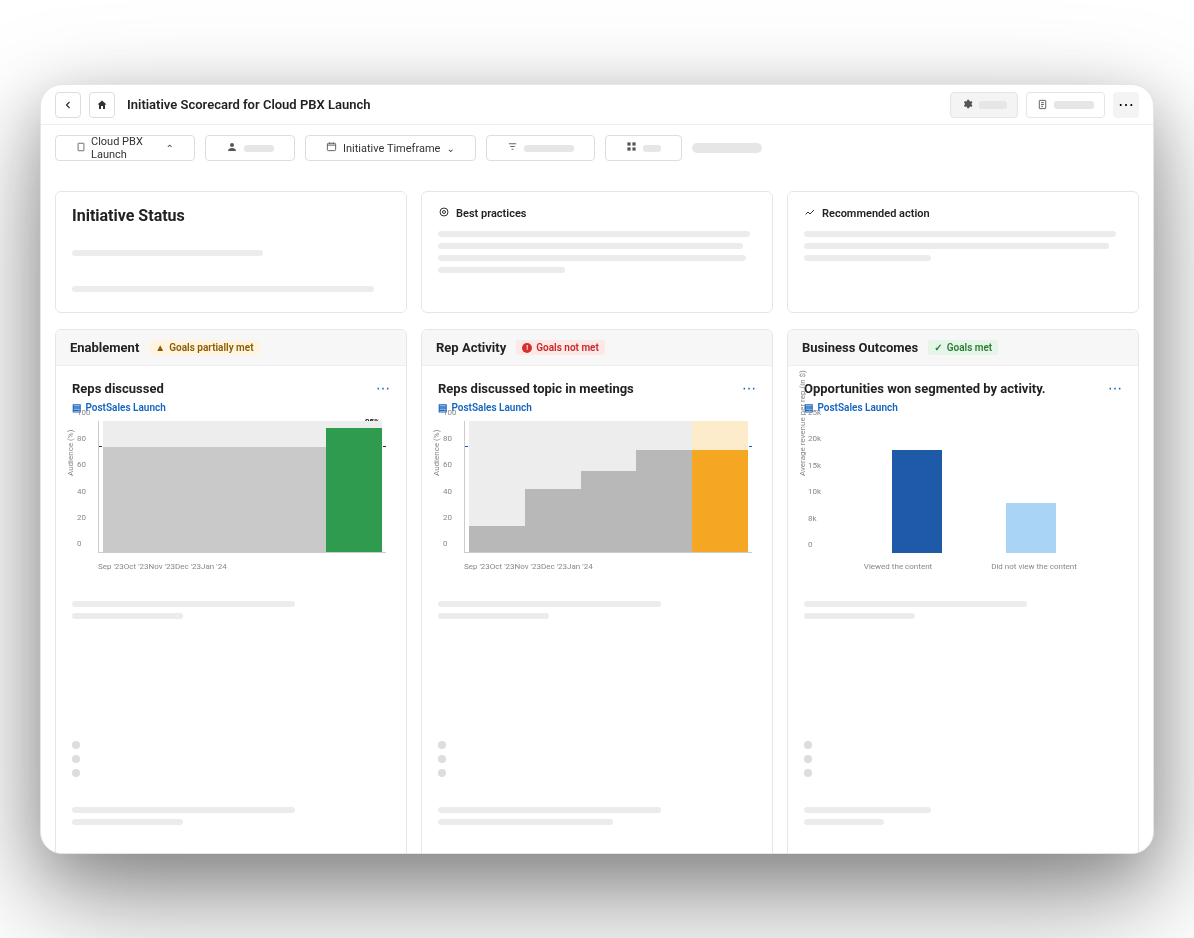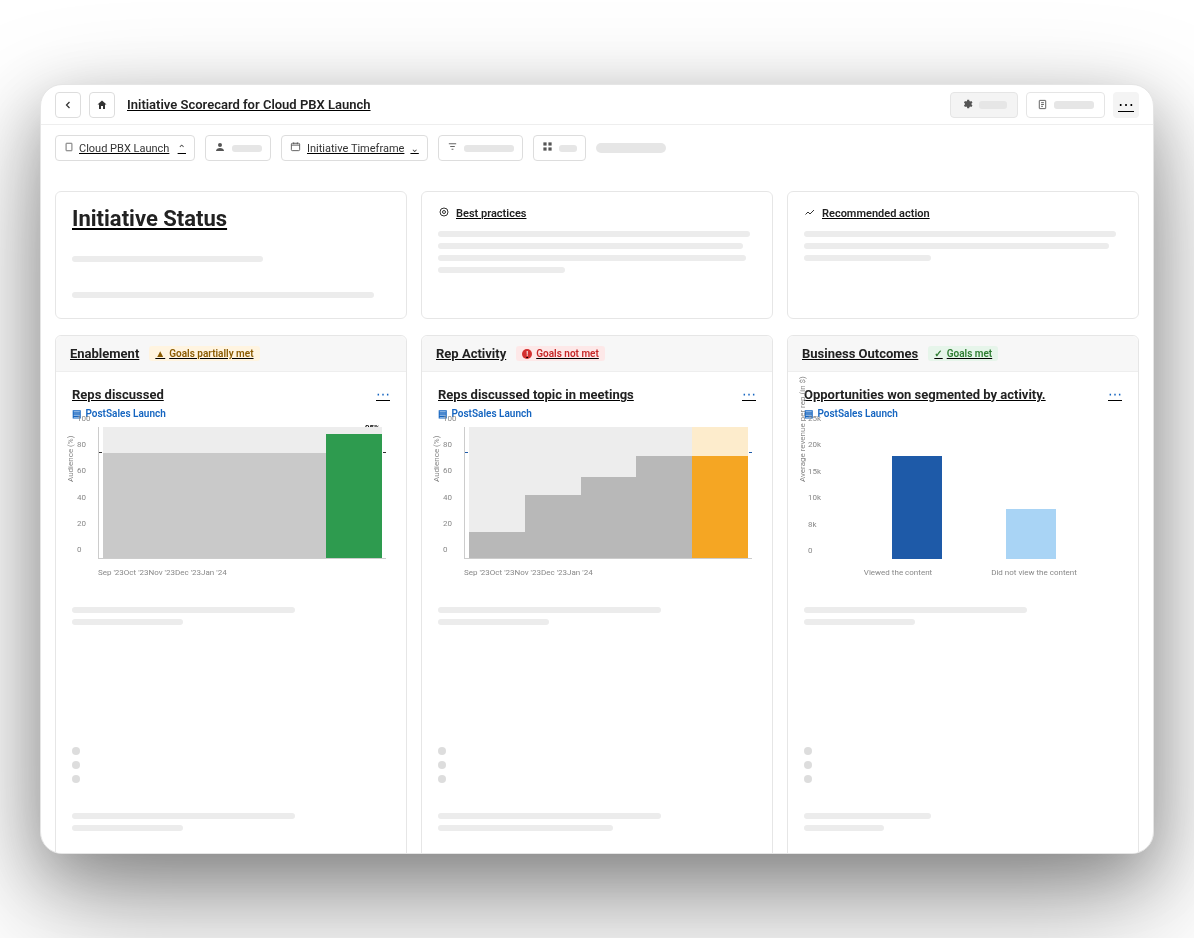--- a/index.html
+++ b/index.html
@@ -16,21 +16,20 @@
     width: 1143px;
     height: 770px;
     background: #fff;
     border-radius: 22px;
     box-shadow: 0 50px 120px rgba(0,0,0,0.35), 0 20px 60px rgba(0,0,0,0.25);
     overflow: hidden;
     position: relative;
     display: flex;
     flex-direction: column;
     border: 1px solid #e5e5e5;
-    text-decoration: underline;
   }
   
   .topbar {
     height: 40px;
     display: flex;
     align-items: center;
     padding: 0 14px;
     gap: 8px;
     border-bottom: 1px solid #eee;
   }
@@ -68,42 +67,42 @@
     display: flex;
     align-items: center;
     padding: 0 14px;
     gap: 10px;
   }
   .filter-btn {
     height: 26px;
     border: 1px solid #ddd;
     border-radius: 4px;
     display: flex; align-items: center;
-    padding: 0 8px;
+    padding: 0 20px;
     gap: 6px;
     background: #fff;
     font-size: 11px;
     color: #333;
     cursor: pointer;
   }
   .chev { font-size: 10px; color: #444; }
   .content {
     flex: 1;
     overflow-y: auto;
     padding: 20px 14px 0 14px;
   }
   .row { display: flex; gap: 14px; margin-bottom: 16px; }
   .card {
     background: #fff;
     border: 1px solid #e6e6e6;
     border-radius: 6px;
     flex: 1;
     padding: 14px 16px;
   }
-  .card h2 { font-size: 22px; font-weight: 700; color: #222; margin-bottom: 25px; }
+  .card h2 { font-size: 16px; font-weight: 700; color: #222; margin-bottom: 25px; }
   .card-mini-head { display: flex; align-items: center; gap: 6px; font-size: 11px; font-weight: 600; color: #222; margin-bottom: 10px; }
   .skel-line { height: 6px; background: #ececec; border-radius: 3px; margin: 6px 0; }
   
   .section-card {
     flex: 1;
     border: 1px solid #e6e6e6;
     border-radius: 6px;
     background: #fff;
     display: flex;
     flex-direction: column;

